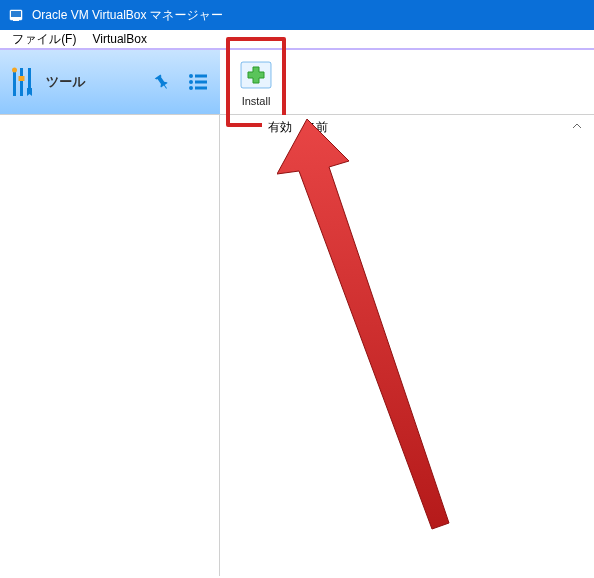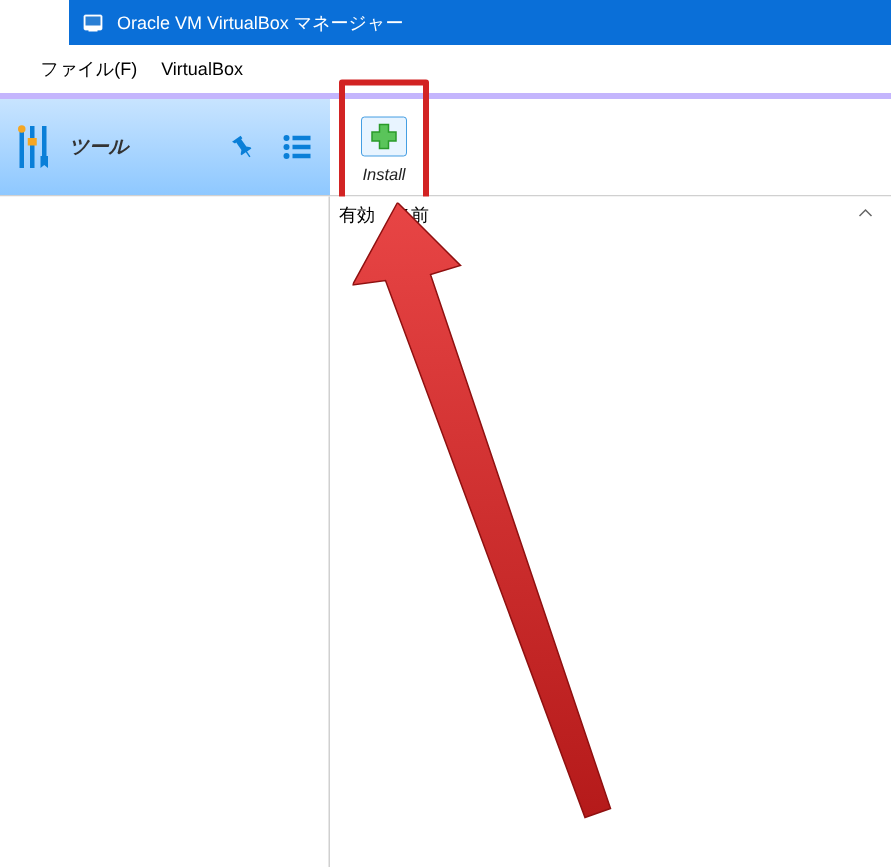--- a/index.html
+++ b/index.html
@@ -13,49 +13,47 @@
       position: relative;
     }
     .titlebar {
       background: #0a6fd8;
       color: #fff;
       height: 30px;
       display: flex;
       align-items: center;
       padding: 0 8px;
       gap: 8px;
-      margin-left: 46px;
     }
     .titlebar-icon {
       width: 16px;
       height: 16px;
       display: flex;
       align-items: center;
       justify-content: center;
     }
     .titlebar-text {
       font-size: 12px;
     }
     .menubar {
       background: #fff;
-      height: 36px;
-      display: flex;
-      align-items: center;
-      padding: 0 19px;
-      border-bottom: 4px solid #c4b5fd;
+      height: 20px;
+      display: flex;
+      align-items: center;
+      padding: 0 4px;
+      border-bottom: 2px solid #c4b5fd;
     }
     .menu-item {
       padding: 2px 8px;
       font-size: 12px;
       cursor: default;
     }
     .toolbar-area {
       display: flex;
       height: 64px;
-      font-style: italic;
     }
     .left-toolbar {
       width: 220px;
       background: linear-gradient(to bottom, #c8e4ff, #8ec8ff);
       display: flex;
       align-items: center;
       padding: 0 10px;
       gap: 8px;
     }
     .tools-icon {
@@ -112,20 +110,21 @@
       color: #888;
     }
     .install-highlight {
       border: 4px solid #d22323;
       border-radius: 2px;
     }
     .content-area {
       display: flex;
       height: calc(100% - 30px - 22px - 64px);
       border-top: 1px solid #d0d0d0;
+      gap: 42px;
     }
     .sidebar {
       width: 220px;
       background: #fff;
       border-right: 1px solid #d0d0d0;
     }
     .main-panel {
       flex: 1;
       background: #fff;
       position: relative;

